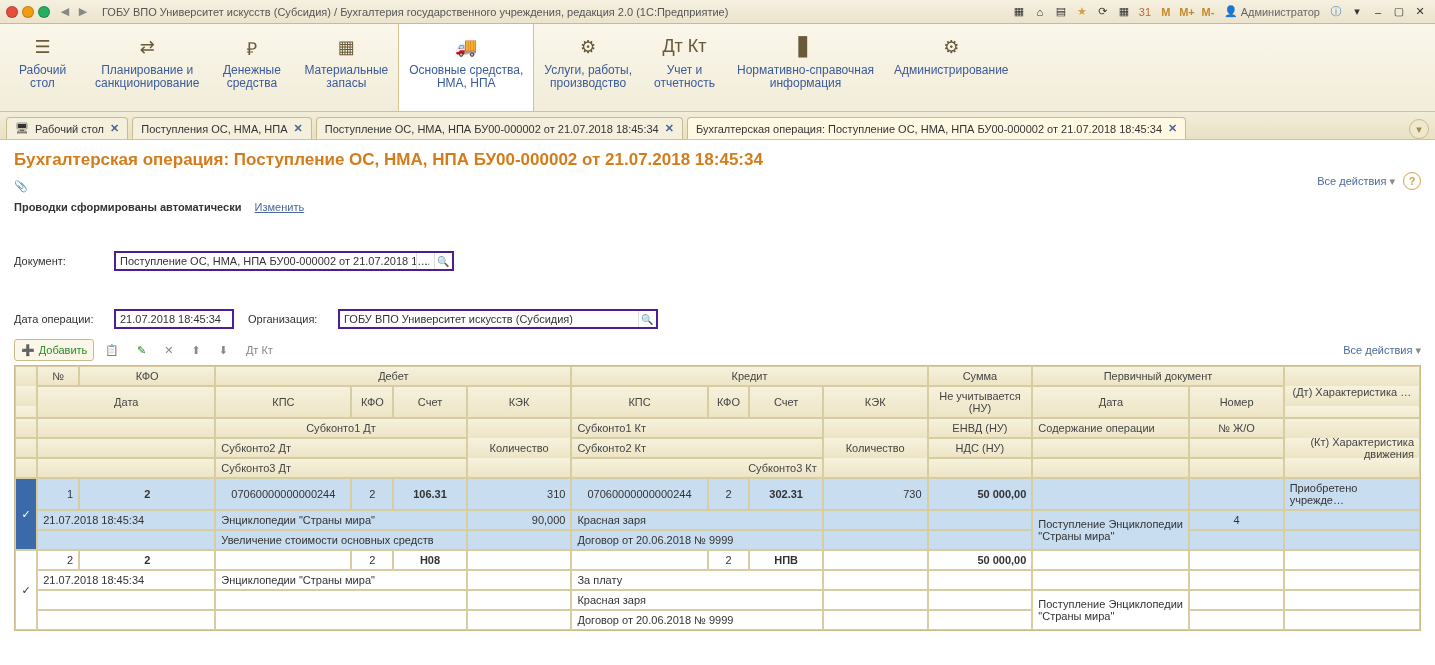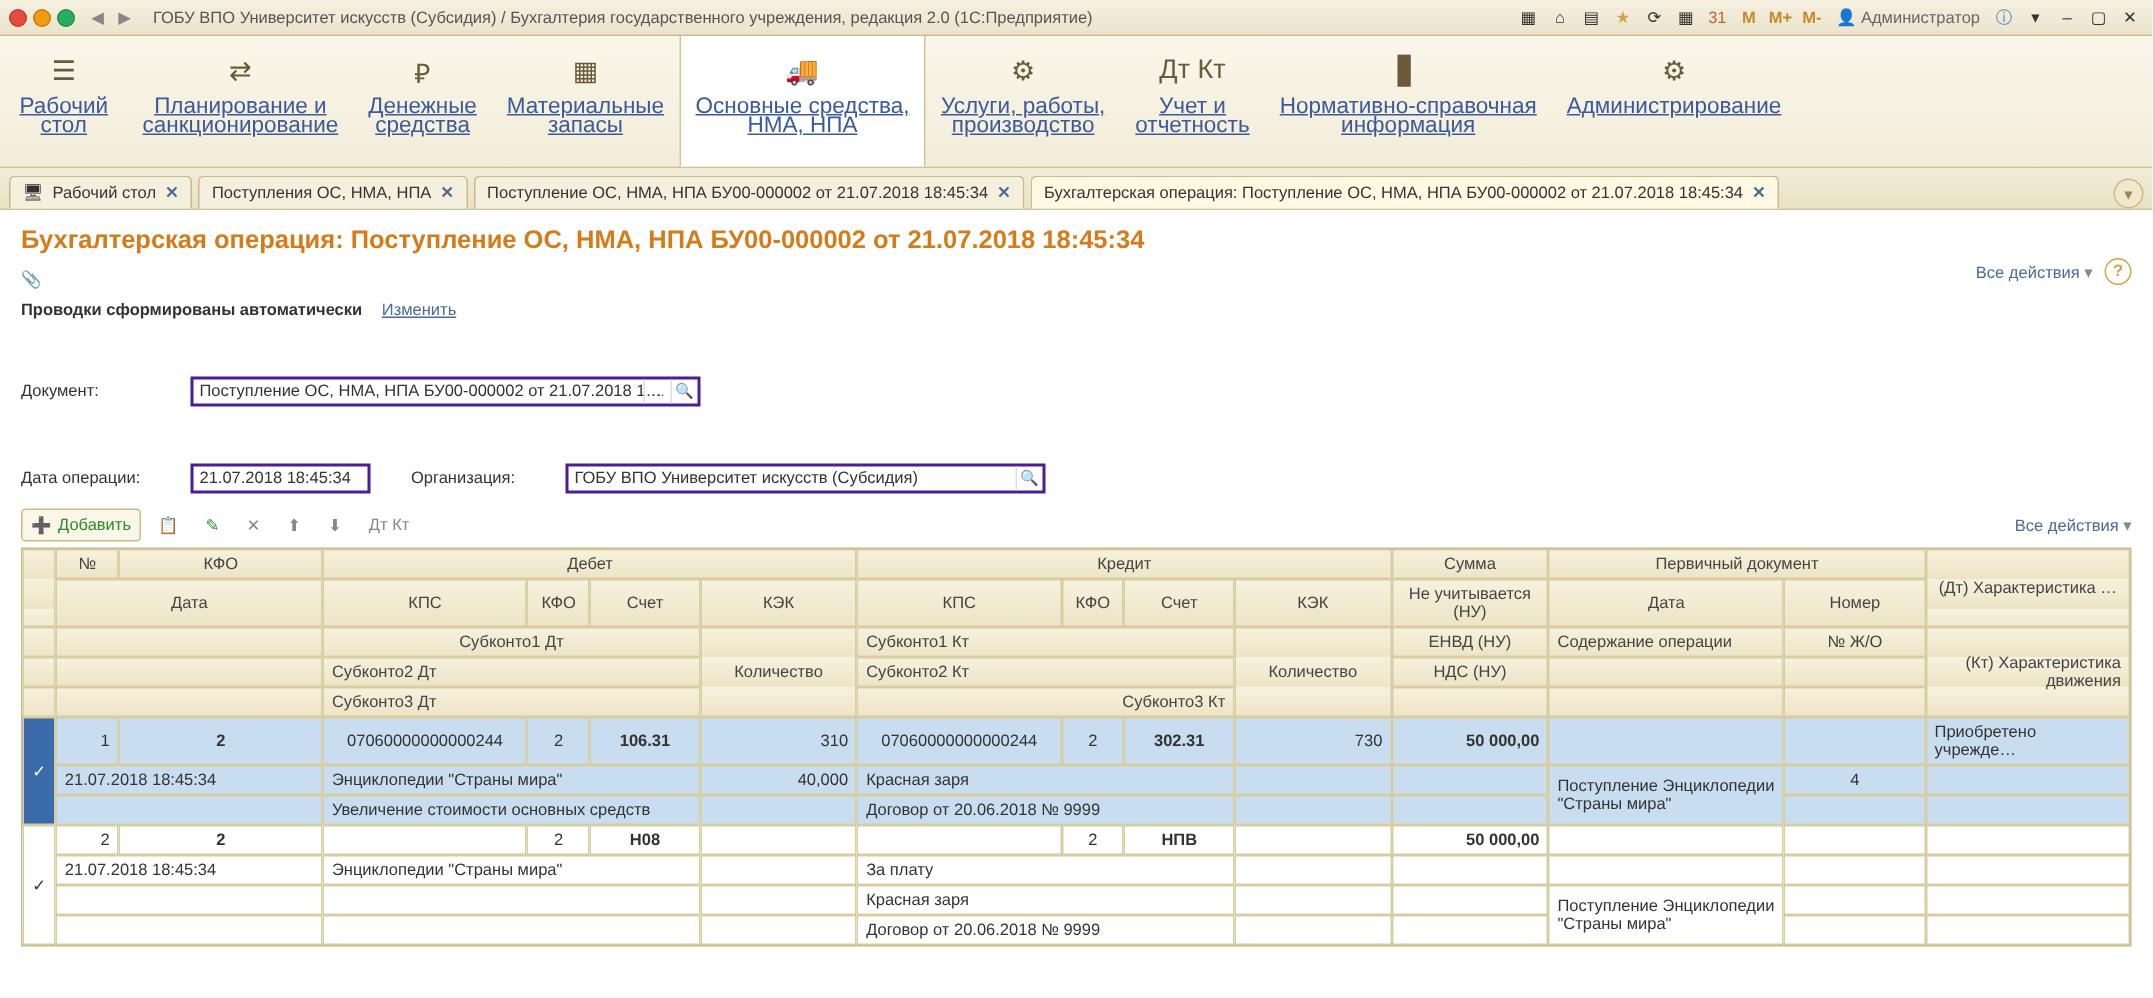--- a/index.html
+++ b/index.html
@@ -14,41 +14,41 @@
 .titlebar .tb-right { display: flex; gap: 3px; align-items: center; }
 .tb-ico { width: 18px; height: 18px; display: flex; align-items: center; justify-content: center; font-size: 11px; cursor: pointer; border-radius: 2px; }
 .tb-ico.M { font-weight: bold; color: #c78a2a; }
 .tb-ico.adm { width: auto; padding: 0 4px; color: #666; gap: 3px; }
 
 
 .mainnav { height: 88px; background: linear-gradient(#faf6ea, #f2edd9); display: flex; border-bottom: 1px solid #d2c292; }
 .navitem { min-width: 85px; padding: 12px 10px 8px; display: flex; flex-direction: column; align-items: center; justify-content: flex-start; gap: 8px; cursor: pointer; color: #3a5a9a; text-align: center; }
 .navitem.active { background: #fff; border: 1px solid #d2c292; border-bottom: none; border-top: none; }
 .navitem .nico { font-size: 18px; color: #6a5a3a; height: 20px; }
-.navitem .nlabel { font-size: 15px; line-height: 13px; text-decoration: underline; }
+.navitem .nlabel { font-size: 12px; line-height: 13px; }
 
 
 .tabs { height: 28px; background: linear-gradient(#f2edd9, #e9e1c5); display: flex; align-items: flex-end; padding: 0 6px; border-bottom: 1px solid #d2c292; }
 .tab { background: #f5f0dd; border: 1px solid #c9bb8a; border-bottom: none; border-radius: 4px 4px 0 0; padding: 4px 8px; margin-right: 4px; display: flex; align-items: center; gap: 6px; cursor: pointer; font-size: 11px; }
 .tab.active { background: #fff8e3; }
 .tab .tclose { color: #4a6a9a; font-weight: bold; cursor: pointer; }
 .tabs .expand { margin-left: auto; width: 20px; height: 20px; border-radius: 50%; background: #f0e8cc; border: 1px solid #c9bb8a; display: flex; align-items: center; justify-content: center; color: #a08a4a; cursor: pointer; }
 
 
 .content { background: #fff; height: calc(665px - 24px - 88px - 28px); padding: 10px 14px; overflow: auto; position: relative; }
 .page-title { color: #d47c1a; font-size: 17px; font-weight: bold; margin-bottom: 10px; }
 .topactions { position: absolute; right: 14px; top: 32px; display: flex; align-items: center; gap: 8px; font-size: 11px; color: #4a6a9a; }
 .topactions .help { width: 18px; height: 18px; border-radius: 50%; border: 1px solid #d2a24a; color: #d2a24a; display: flex; align-items: center; justify-content: center; font-weight: bold; cursor: pointer; }
 .topactions .dd::after { content: " ▾"; color: #888; }
 
 .autoline { margin: 8px 0 12px; }
 .autoline b { font-weight: bold; }
 .autoline a { color: #4a6a9a; text-decoration: underline; cursor: pointer; margin-left: 10px; }
 
-.formrow { display: flex; align-items: center; gap: 21px; margin-bottom: 6px; margin-top: 38px; }
+.formrow { display: flex; align-items: center; gap: 8px; margin-bottom: 6px; margin-top: 38px; }
 .formrow label { width: 92px; }
 .inp { border: 2px solid #4c1d95; background: #fff; height: 20px; padding: 0 4px; display: flex; align-items: center; position: relative; }
 .inp .btns { position: absolute; right: 0; top: 0; height: 100%; display: flex; }
 .inp .btns span { width: 18px; border-left: 1px solid #ddd; display: flex; align-items: center; justify-content: center; font-size: 10px; cursor: pointer; color: #666; }
 
 .tbtoolbar { display: flex; align-items: center; gap: 4px; margin: 10px 0 4px; }
 .tbtoolbar .tbtn { height: 22px; padding: 0 6px; border: 1px solid transparent; border-radius: 3px; display: flex; align-items: center; gap: 4px; cursor: pointer; color: #888; }
 .tbtoolbar .tbtn.add { border-color: #cabb8a; color: #2a8a2a; background: #faf6e8; }
 .tbtoolbar .right { margin-left: auto; color: #4a6a9a; cursor: pointer; }
 .tbtoolbar .right::after { content: " ▾"; color: #888; }
@@ -283,21 +283,21 @@
       <td class="tc bold">302.31</td>
       <td class="tr">730</td>
       <td class="tr bold">50 000,00</td>
       <td></td>
       <td></td>
       <td>Приобретено учрежде…</td>
     </tr>
     <tr class="prow sel">
       <td colspan="2">21.07.2018 18:45:34</td>
       <td colspan="3">Энциклопедии "Страны мира"</td>
-      <td class="tr">40,000</td>
+      <td class="tr">90,000</td>
       <td colspan="3">Красная заря</td>
       <td></td>
       <td></td>
       <td rowspan="2" style="white-space:pre-line">Поступление Энциклопедии
 "Страны мира"</td>
       <td class="tc">4</td>
       <td></td>
     </tr>
     <tr class="prow sel">
       <td colspan="2"></td>

